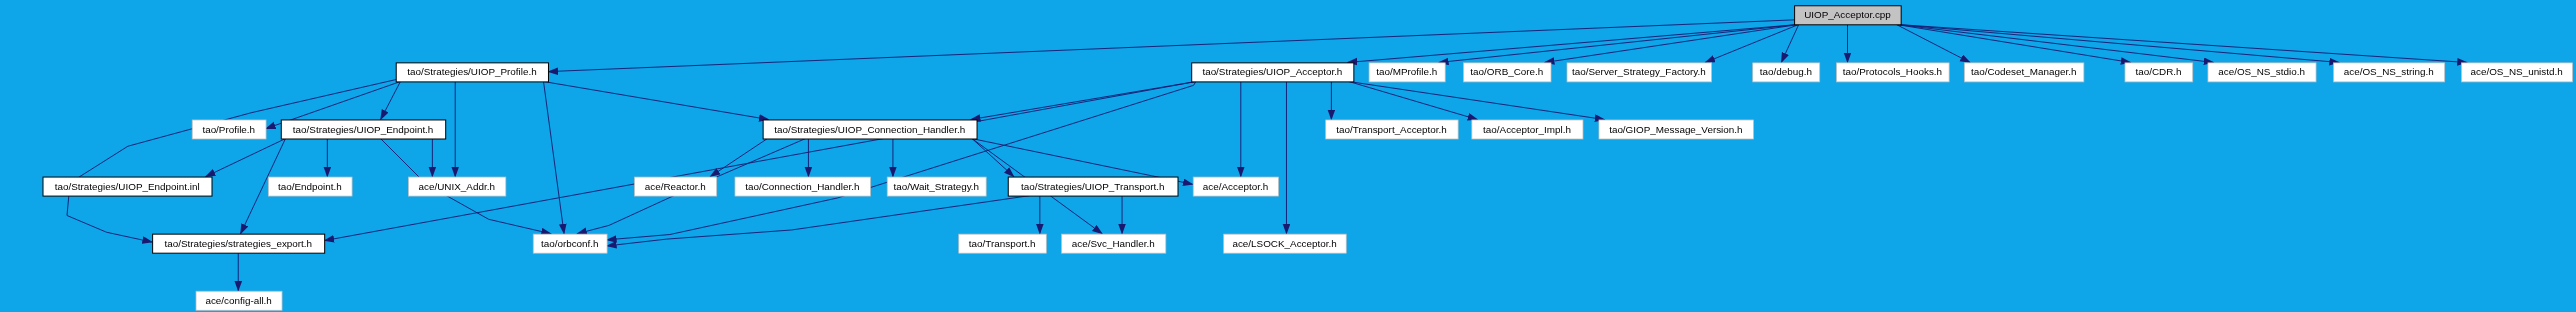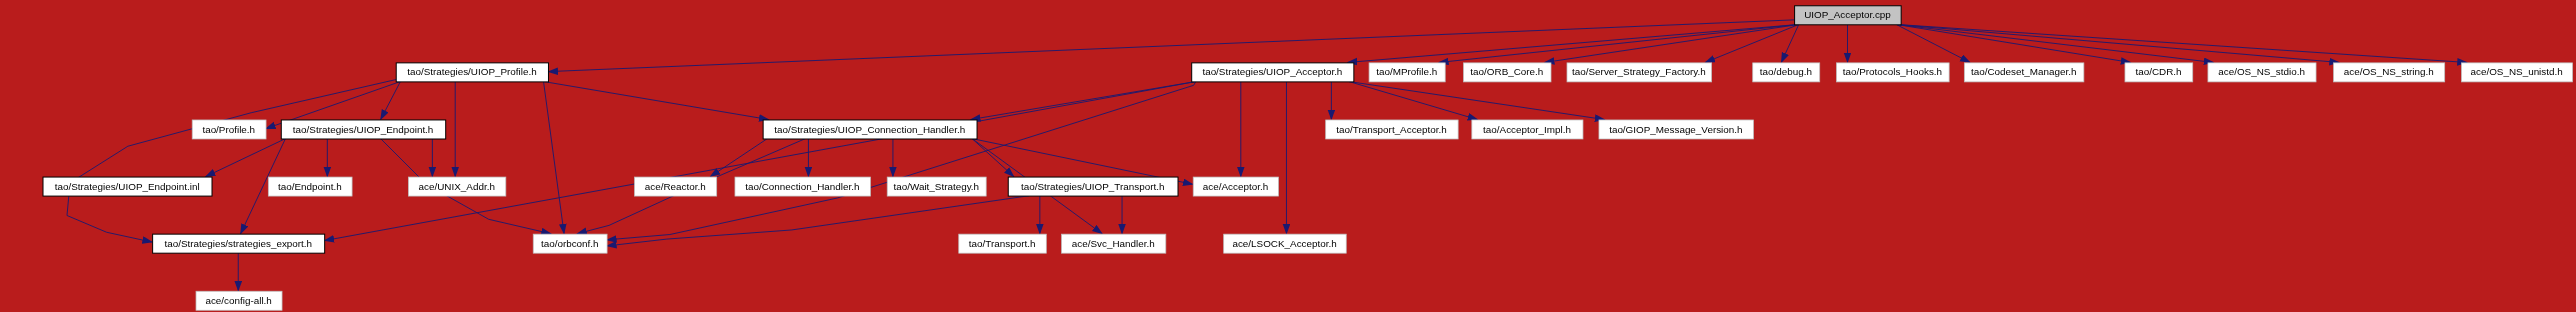--- a/index.html
+++ b/index.html
@@ -1,16 +1,16 @@
 <!DOCTYPE html>
 <html style="font-size:12px"><head>
 <meta charset="utf-8">
 <style>
   html, body { margin: 0; padding: 0; background: #ffffff; }
-  .canvas { position: relative; width: 2576px; height: 313px; background: #b91c1c; overflow: hidden; }
+  .canvas { position: relative; width: 2576px; height: 313px; background: #0ea5e9; overflow: hidden; }
   svg { display: block; }
   text { font-family: "Liberation Sans", "DejaVu Sans", sans-serif; }
 </style>
 </head>
 <body>
 
 <div class="canvas">
   <svg id="graph" xmlns="http://www.w3.org/2000/svg" width="2576" height="313" viewBox="0 0 3384 411">
       <defs>
         <marker id="arr" markerWidth="15" markerHeight="11" refX="13" refY="5" orient="auto" markerUnits="userSpaceOnUse">

